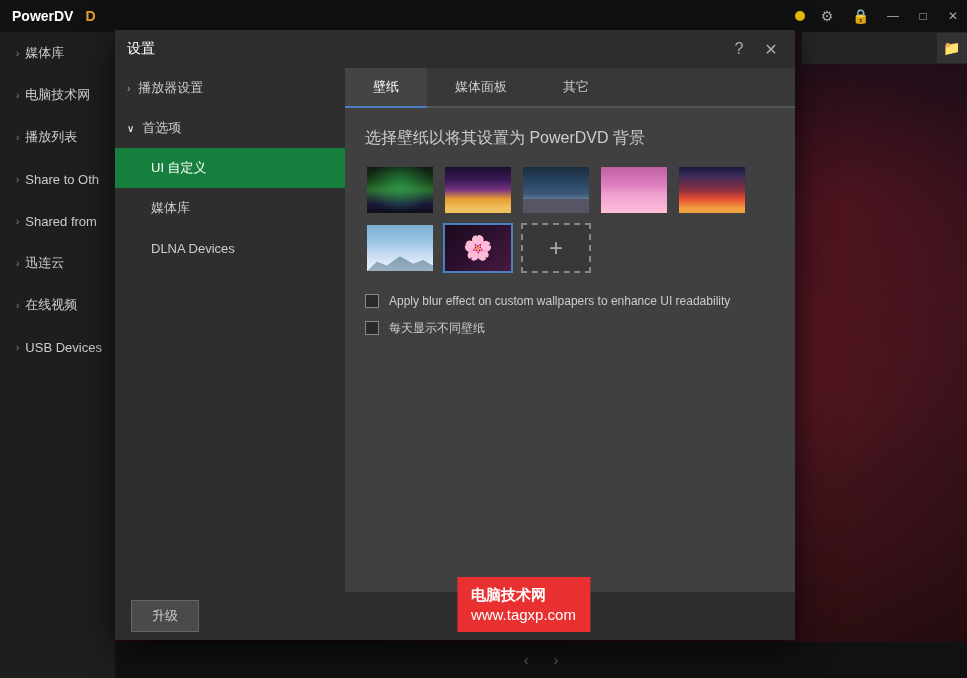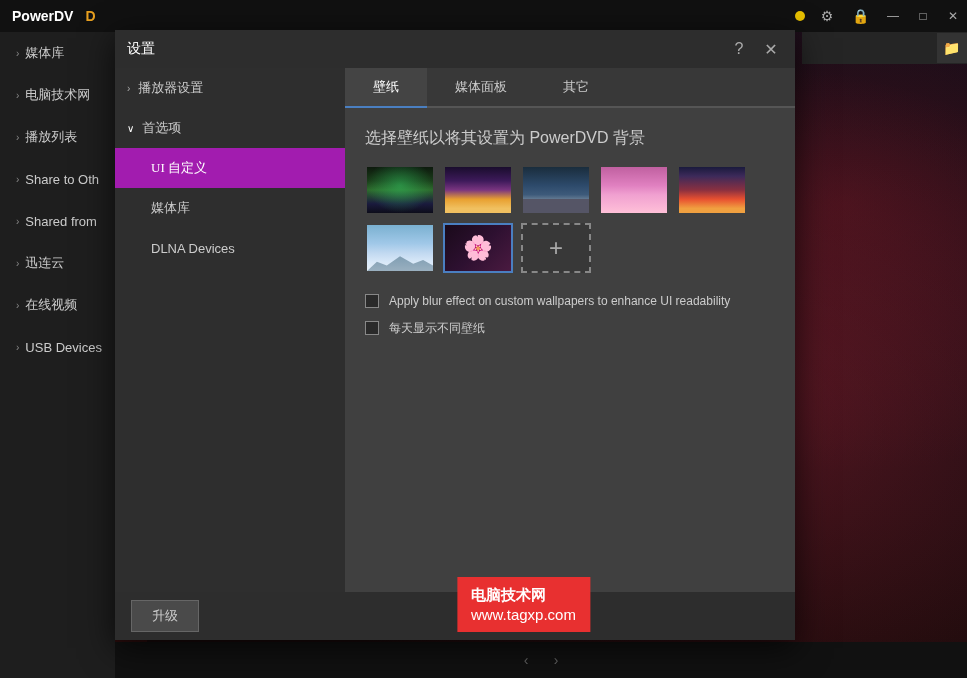--- a/index.html
+++ b/index.html
@@ -278,23 +278,22 @@
     .dialog-nav-subitem {
       height: 40px;
       display: flex;
       align-items: center;
       padding: 0 12px 0 36px;
       color: #cccccc;
       font-size: 13px;
       cursor: pointer;
     }
     .dialog-nav-subitem.active {
-      background: #a21caf;
+      background: #15803d;
       color: #fff;
-      font-family: Liberation Serif, serif;
     }
 
     
     .dialog-content {
       flex: 1;
       background: #404040;
       display: flex;
       flex-direction: column;
       overflow: hidden;
     }

